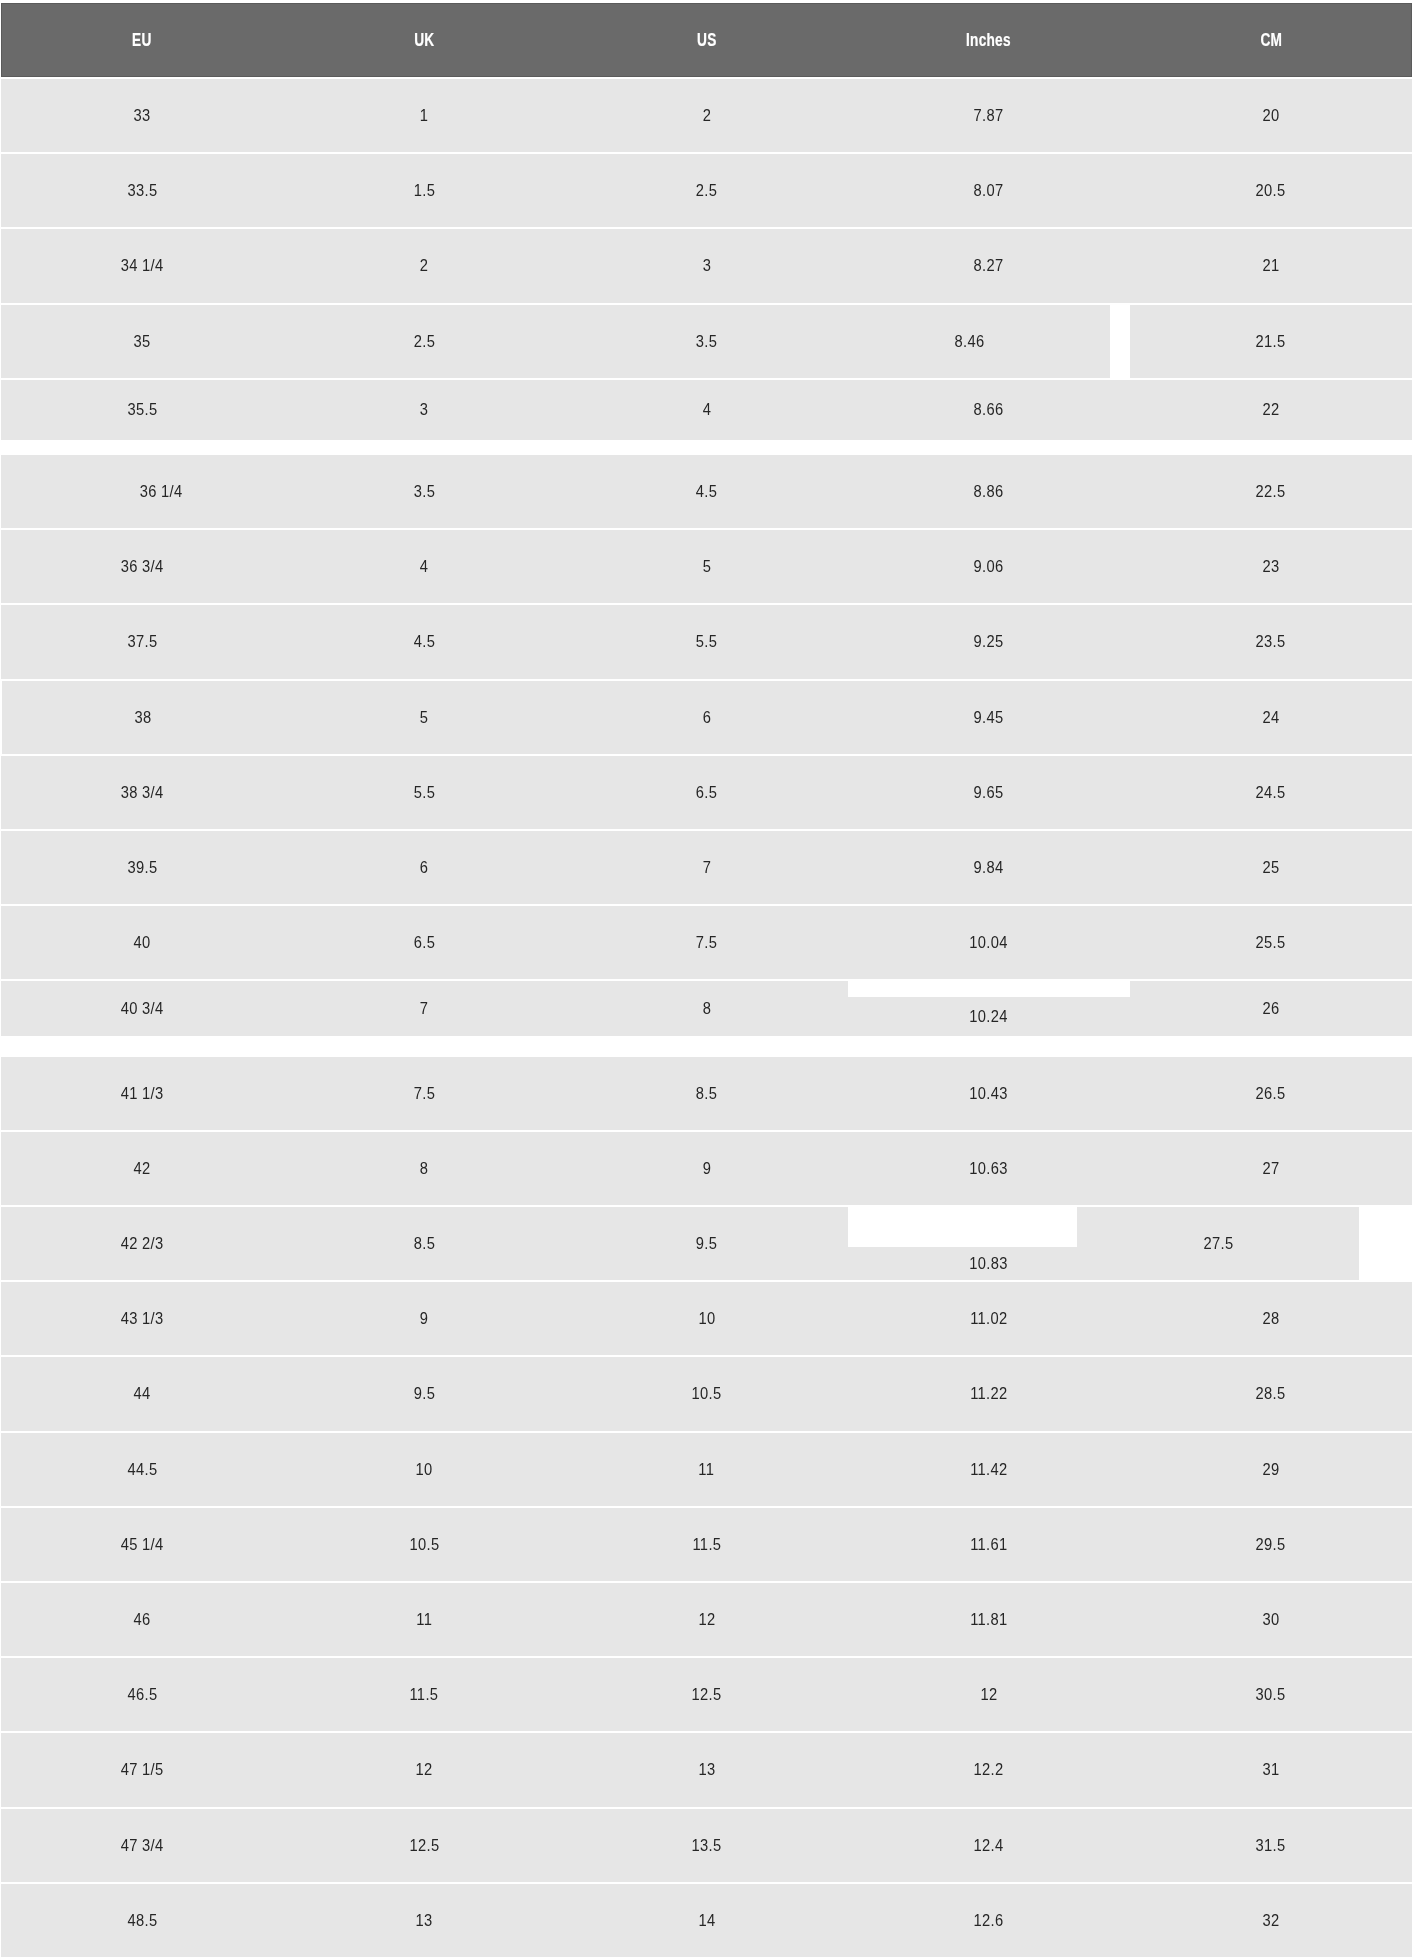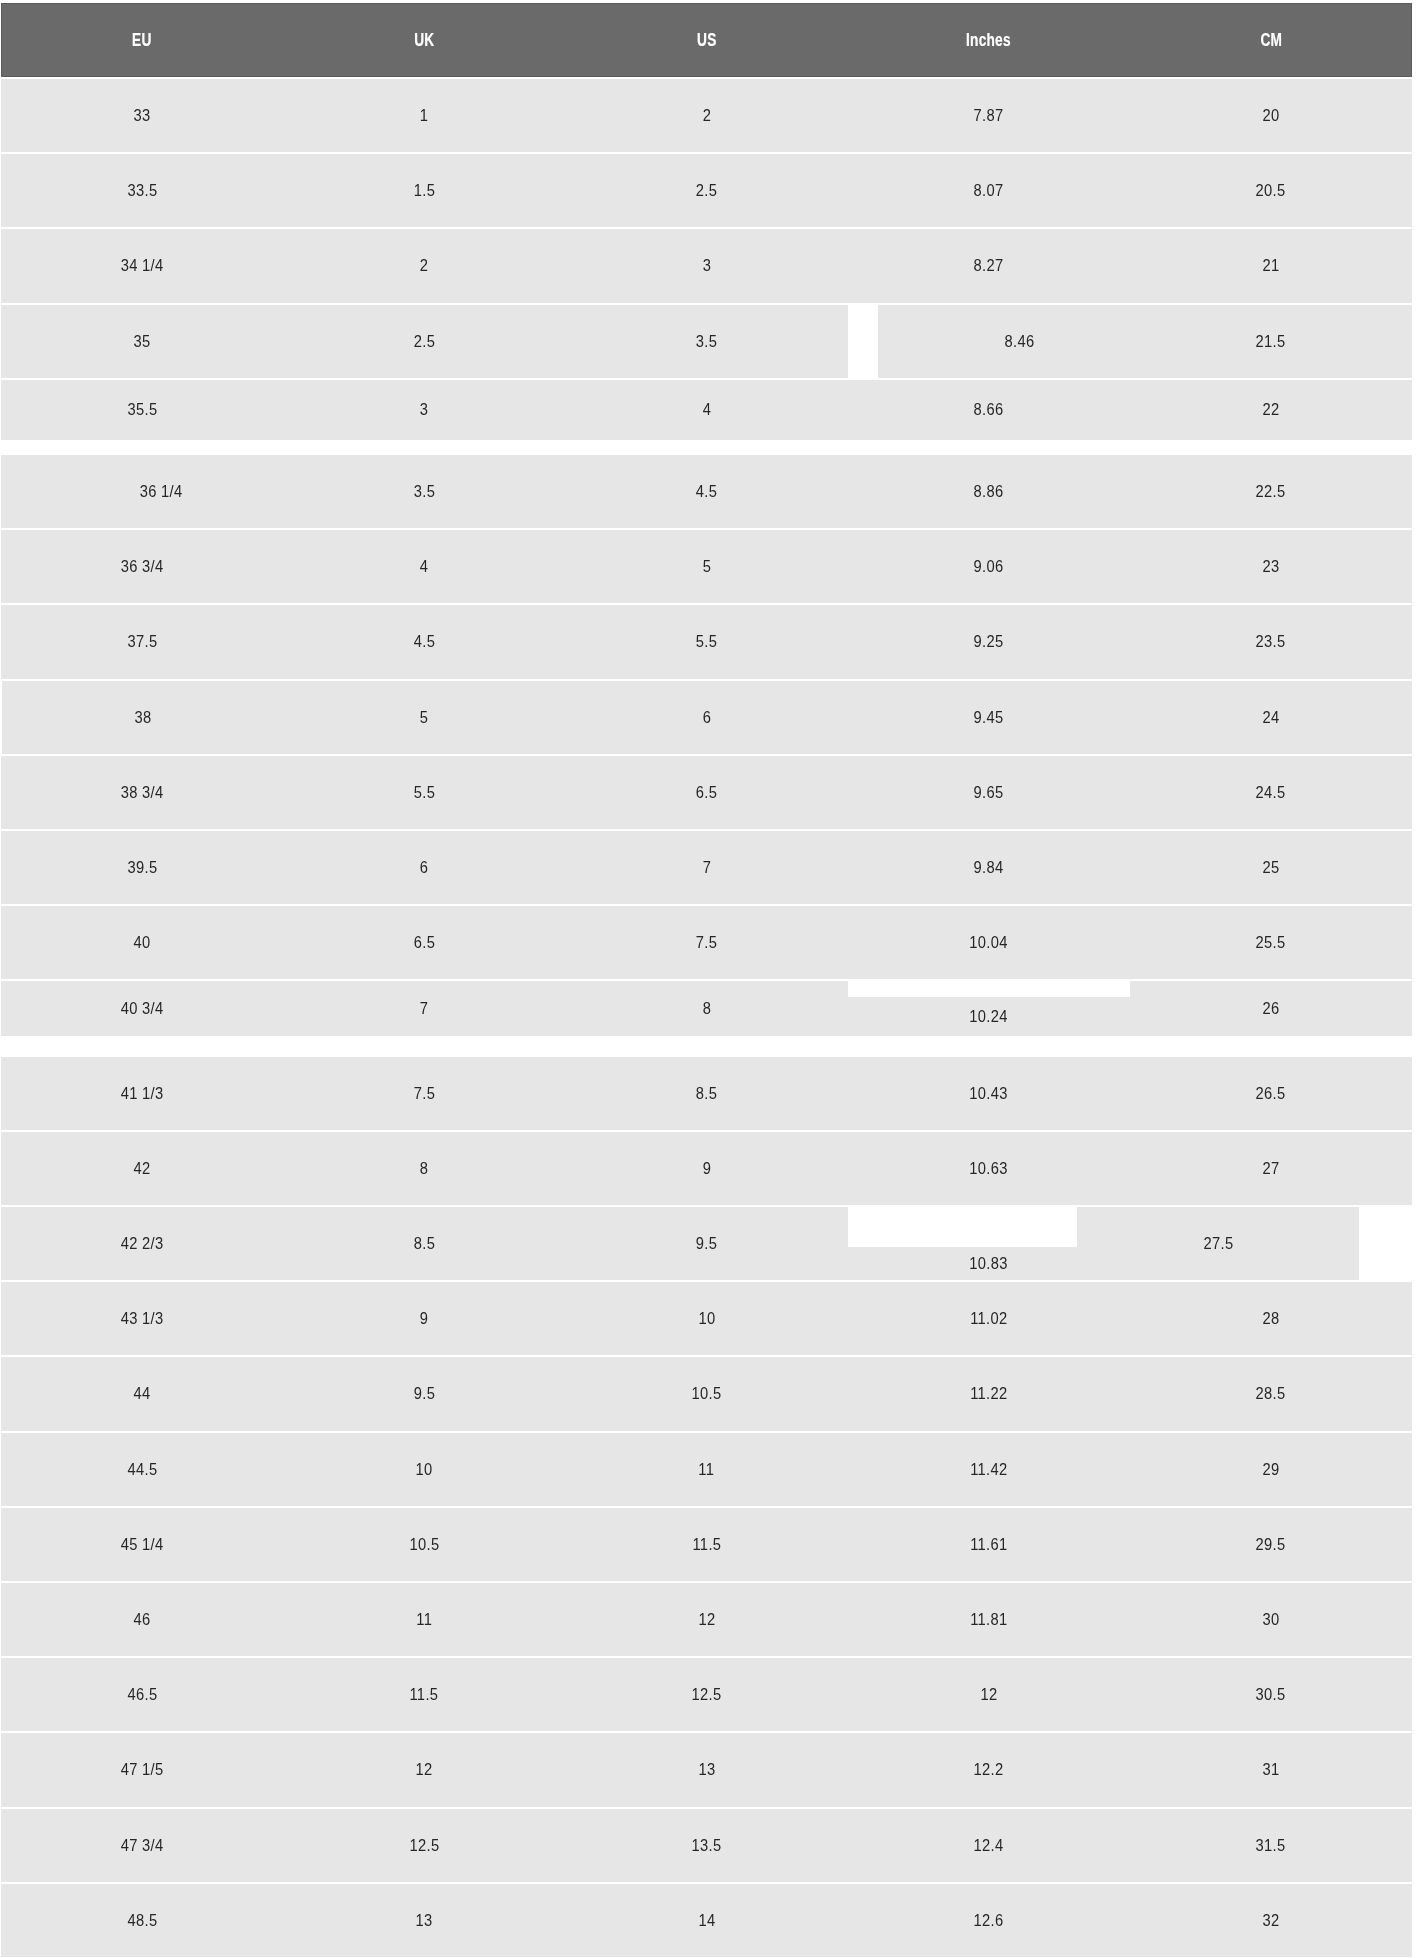--- a/index.html
+++ b/index.html
@@ -115,21 +115,21 @@
   <div class="brow" style="top:304.6px;height:73.2px;">
     <div class="bcell" style="left:1px;width:282.2px;">
         <span>35</span>
       </div>
     <div class="bcell" style="left:283.2px;width:282.2px;">
         <span>2.5</span>
       </div>
     <div class="bcell" style="left:565.4px;width:282.2px;">
         <span>3.5</span>
       </div>
-    <div class="bcell" style="left:878px;width:282.2px;">
+    <div class="bcell" style="left:828px;width:282.2px;">
         <span>8.46</span>
       </div>
     <div class="bcell" style="left:1129.8px;width:282.2px;">
         <span>21.5</span>
       </div>
   </div>
   <div class="brow" style="top:379.8px;height:60px;">
     <div class="bcell" style="left:1px;width:282.2px;">
         <span>35.5</span>
       </div>

